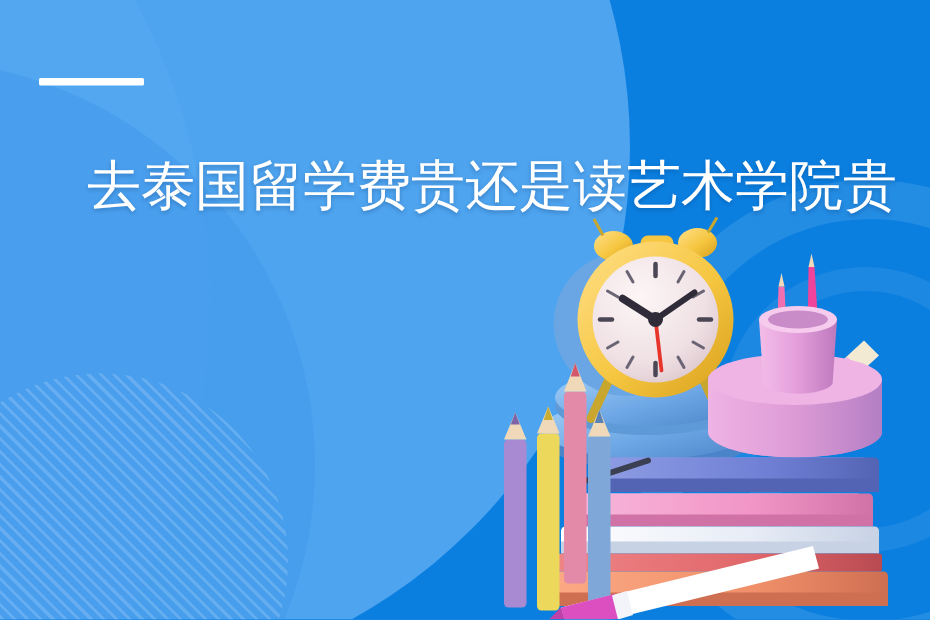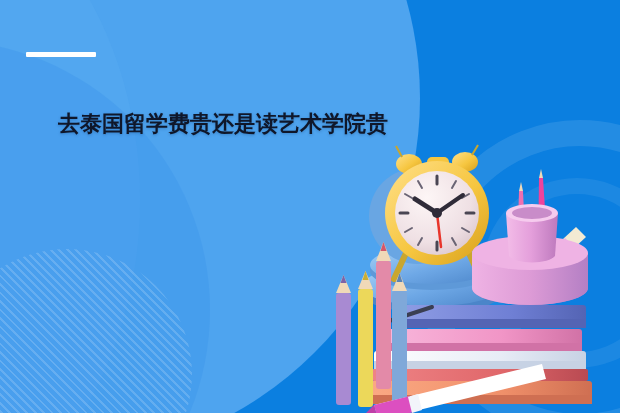--- a/index.html
+++ b/index.html
@@ -78,23 +78,23 @@
     left:26px; top:52px;
     width:70px; height:5px;
     background:#ffffff;
     border-radius:1px;
   }
 
   #headline {
     position:absolute;
     left:58px; top:104px;
     width:545px;
-    color:#0f172a;
-    font-size:22px;
-    font-weight:bold;
+    color:#ffffff;
+    font-size:36px;
+    font-weight:normal;
     letter-spacing:0px;
     line-height:40px;
     white-space:nowrap;
     text-shadow:0 1px 3px rgba(0,40,90,.28);
   }
 
   
   #illustration {
     position:absolute;
     right:6px; bottom:0;

